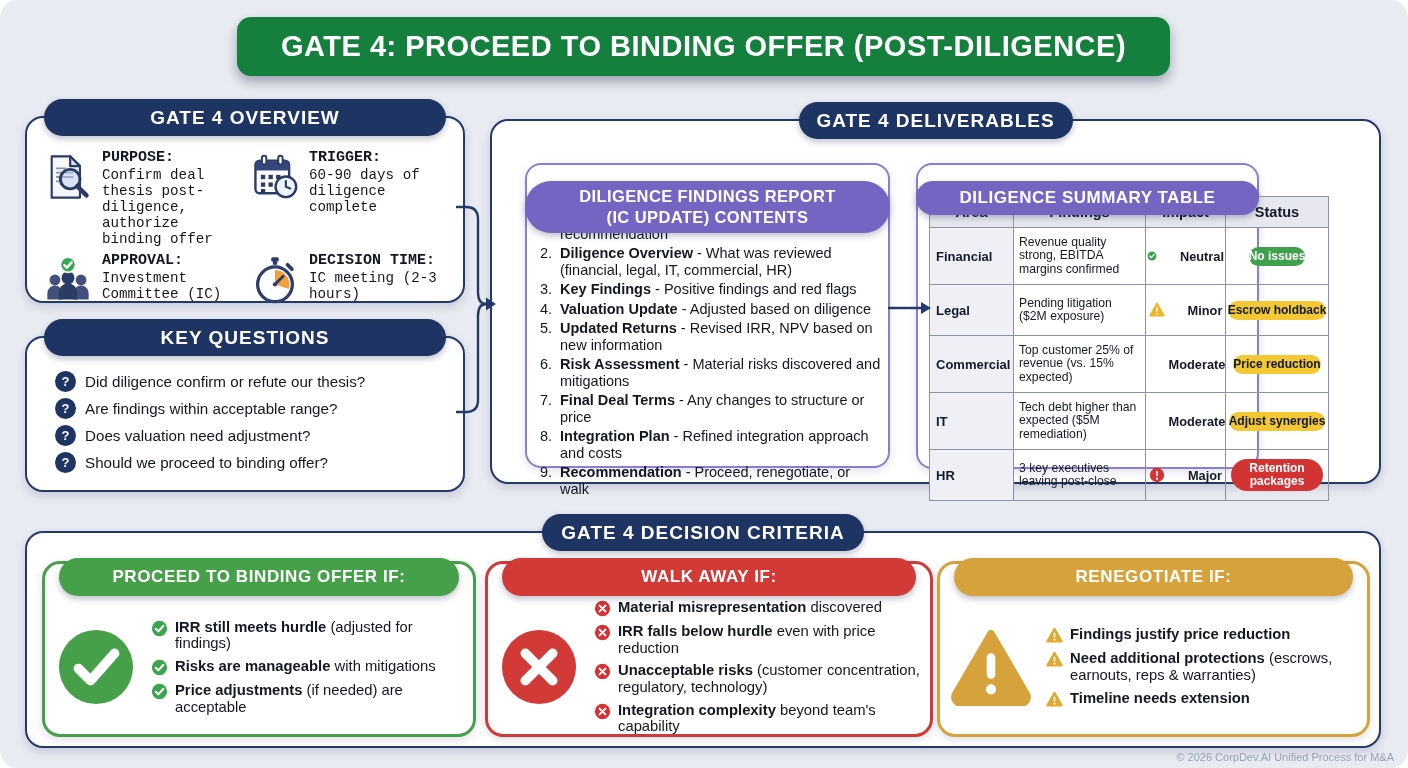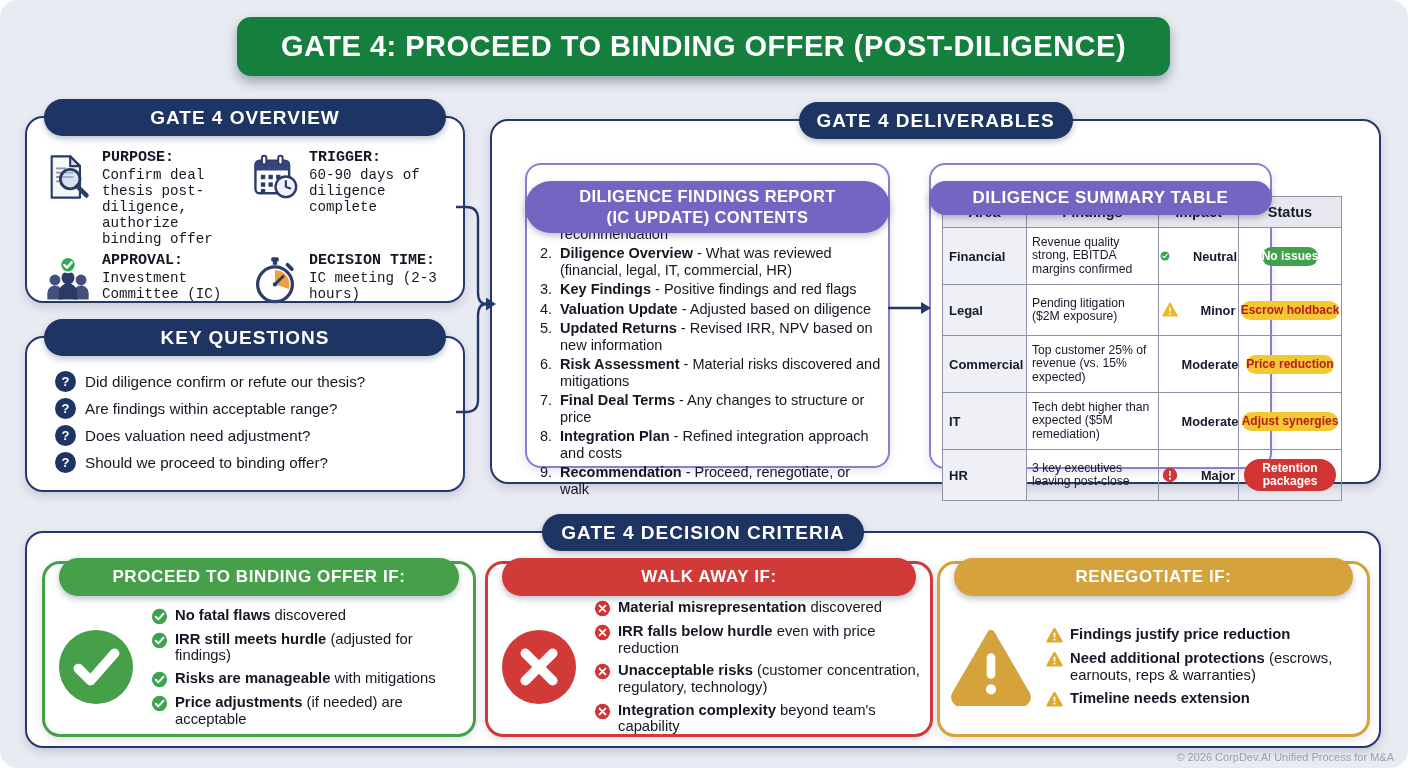--- a/index.html
+++ b/index.html
@@ -37,34 +37,34 @@
 
   .findings-wrap{position:absolute;left:33px;top:28px;width:365px;height:319px;}
   .findings-wrap .inner{position:absolute;left:0;right:0;top:14px;bottom:0;background:#fff;border:2px solid #8a7ed2;border-radius:16px;box-shadow:0 3px 8px rgba(60,60,120,.15);}
   .findings-wrap .pill{left:0;right:0;top:0;height:52px;font-size:16.5px;letter-spacing:.4px;border-radius:26px;flex-direction:column;line-height:1.25;}
   .rpt-list{position:absolute;left:14px;right:8px;top:60px;display:flex;flex-direction:column;gap:3px;}
   .rpt-item{position:relative;padding-left:21px;font-size:14.5px;line-height:1.14;color:#131722;}
   .rpt-num{position:absolute;left:1px;}
 
   .mid-arrow{position:absolute;left:396px;top:176px;width:44px;height:22px;z-index:2;}
 
-  .summary-wrap{position:absolute;left:437px;top:28px;width:343px;height:320px;}
+  .summary-wrap{position:absolute;left:424px;top:28px;width:343px;height:320px;}
   .summary-wrap .inner{position:absolute;left:0;right:0;top:14px;bottom:0;background:#fff;border:2px solid #8a7ed2;border-radius:16px;box-shadow:0 3px 8px rgba(60,60,120,.15);}
   .summary-wrap .pill{left:0;right:0;top:0;height:34px;font-size:17px;letter-spacing:.5px;}
   table.dd{position:absolute;left:13px;top:47px;border-collapse:collapse;width:399px;table-layout:fixed;}
   table.dd th,table.dd td{border:1px solid #8d92a6;}
   table.dd th{background:#e7e8ef;font-size:14.5px;font-weight:bold;color:#15192a;height:28px;text-align:center;}
   td.c-area{background:#eef0f6;font-weight:bold;font-size:13px;padding:2px 6px;color:#15192a;}
   td.c-find{font-size:12.2px;line-height:1.1;padding:3px 5px;color:#15192a;}
   td.c-imp{text-align:center;font-size:12.8px;font-weight:600;color:#15192a;}
   .imp-wrap{display:flex;align-items:center;justify-content:center;gap:23px;}
   td.c-stat{text-align:center;}
   .status-pill{display:inline-block;border-radius:13px;padding:3px 0;font-size:12px;font-weight:bold;line-height:1.12;}
   .status-green{background:#3fa14c;color:#fff;}
-  .status-yellow{background:#f3c832;color:#b91c1c;border-radius:15px;}
+  .status-yellow{background:#f3c832;color:#0f172a;border-radius:15px;}
   .status-red{background:#d23434;color:#fff;max-width:92px;border-radius:16px;}
   tr.r1 td{height:50px;} tr.r2 td{height:44px;} tr.r3 td{height:50px;} tr.r4 td{height:50px;} tr.r5 td{height:44px;}
 
   
   .decision-box{left:25px;top:531px;width:1352px;height:213px;}
   .decision-box > .pill{left:50%;transform:translateX(-50%);top:-19px;width:322px;height:37px;font-size:19px;letter-spacing:1px;}
   .crit{position:absolute;top:28px;height:170px;background:#fff;border-radius:18px;box-shadow:0 3px 8px rgba(40,50,90,.14);}
   .crit .pill{left:14px;right:14px;top:-6px;height:38px;font-size:17px;letter-spacing:.6px;}
   .crit-green{left:15px;width:428px;border:3px solid #45a049;}
   .crit-red{left:458px;width:442px;border:3px solid #d23a38;}
@@ -341,27 +341,20 @@
               <circle cx="20" cy="20" r="19" fill="#45a049"></circle>
               <path d="M11 20.8l6.2 6.2 L29.5 13" stroke="#fff" stroke-width="5" fill="none" stroke-linecap="round" stroke-linejoin="round"></path>
             </svg>
         </span>
         <div class="crit-list">
           <div class="crit-item">
               <svg class="sm-bullet" width="17" height="17" viewBox="0 0 20 20">
                 <circle cx="10" cy="10" r="9" fill="#3da44e"></circle>
                 <path d="M5.6 10.4l3 3 6-6.6" stroke="#fff" stroke-width="2.4" fill="none" stroke-linecap="round" stroke-linejoin="round"></path>
               </svg>
-              <span><span class="b">No fatal flaws</span><span> discovered</span></span>
-            </div>
-          <div class="crit-item">
-              <svg class="sm-bullet" width="17" height="17" viewBox="0 0 20 20">
-                <circle cx="10" cy="10" r="9" fill="#3da44e"></circle>
-                <path d="M5.6 10.4l3 3 6-6.6" stroke="#fff" stroke-width="2.4" fill="none" stroke-linecap="round" stroke-linejoin="round"></path>
-              </svg>
               <span><span class="b">IRR still meets hurdle</span><span> (adjusted for findings)</span></span>
             </div>
           <div class="crit-item">
               <svg class="sm-bullet" width="17" height="17" viewBox="0 0 20 20">
                 <circle cx="10" cy="10" r="9" fill="#3da44e"></circle>
                 <path d="M5.6 10.4l3 3 6-6.6" stroke="#fff" stroke-width="2.4" fill="none" stroke-linecap="round" stroke-linejoin="round"></path>
               </svg>
               <span><span class="b">Risks are manageable</span><span> with mitigations</span></span>
             </div>
           <div class="crit-item">

